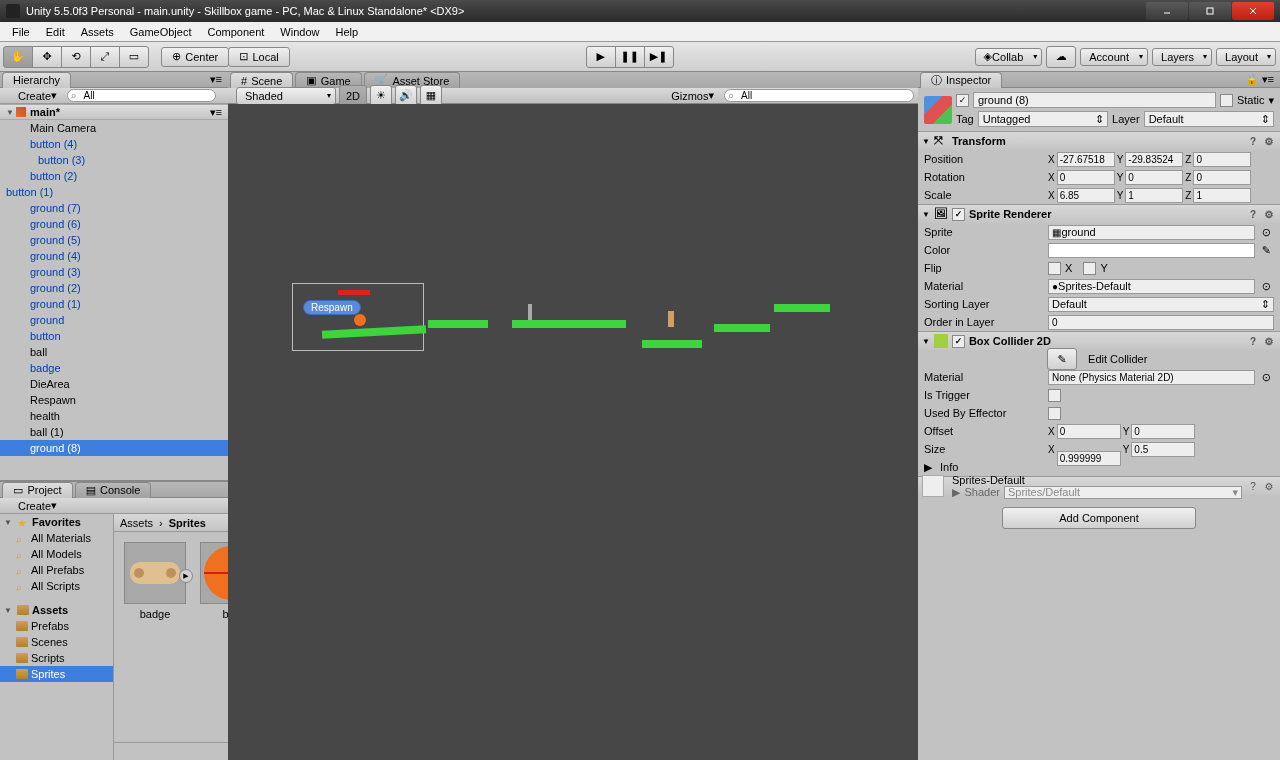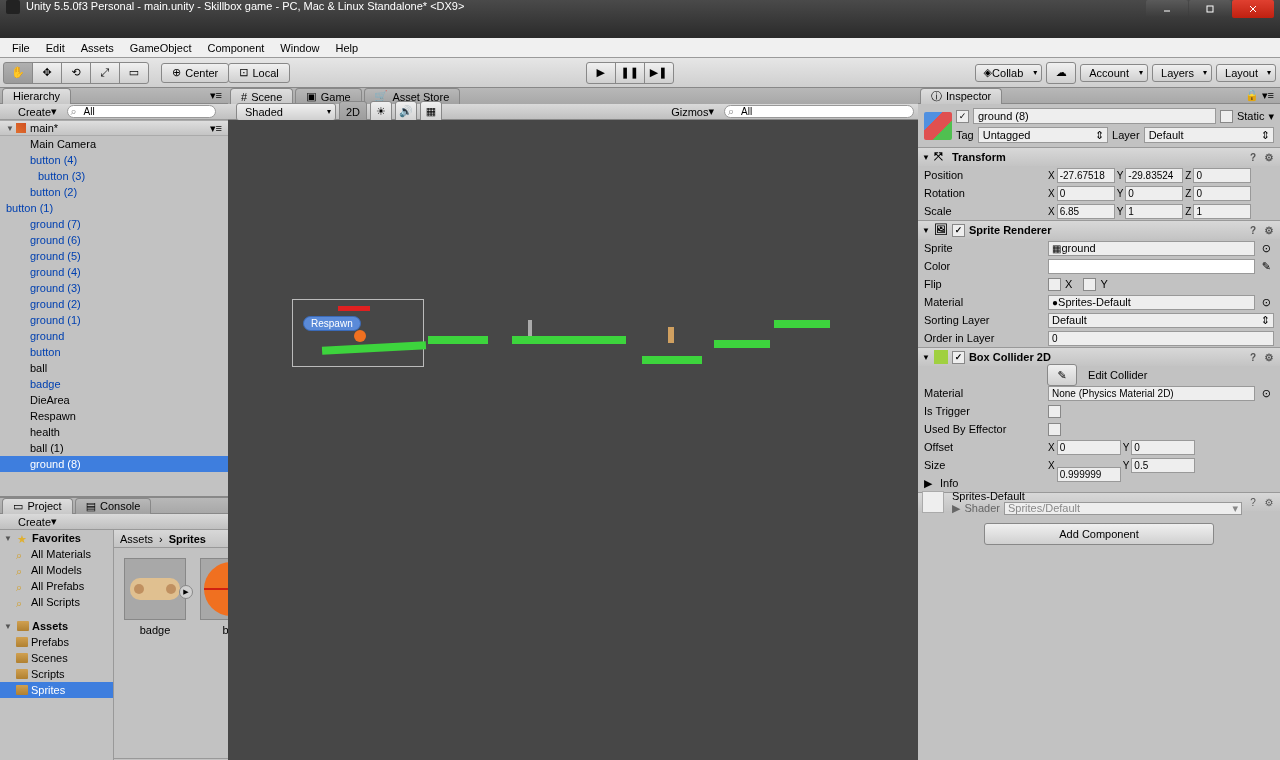--- a/index.html
+++ b/index.html
@@ -1,19 +1,19 @@
 <!DOCTYPE html>
 <html><head>
 <meta charset="utf-8">
 <style>
 * { margin: 0; padding: 0; box-sizing: border-box; font-family: Arial, sans-serif; font-size: 11px; }
 body { background: #c2c2c2; width: 1280px; height: 760px; overflow: hidden; user-select: none; }
 
 
-.titlebar { height: 38px; background: linear-gradient(#4a4a4a, #2a2a2a); color: #fff; display: flex; padding: 0 6px; }
+.titlebar { height: 22px; background: linear-gradient(#4a4a4a, #2a2a2a); color: #fff; display: flex; align-items: center; padding: 0 6px; }
 .titlebar .icon { width: 14px; height: 14px; background: #222; border-radius: 2px; margin-right: 6px; }
 .titlebar .title { flex: 1; font-size: 11px; }
 .titlebar .winbtn { width: 42px; height: 18px; display: flex; align-items: center; justify-content: center; background: linear-gradient(#5a5a5a,#3a3a3a); margin-left: 1px; border-radius: 2px; }
 .titlebar .winbtn.close { background: linear-gradient(#e04030,#c02010); }
 .titlebar .winbtn svg { width: 10px; height: 10px; }
 
 
 .menubar { height: 20px; background: #f0f0f0; border-bottom: 1px solid #9a9a9a; display: flex; align-items: center; padding: 0 4px; }
 .menubar span { padding: 2px 8px; cursor: default; }
 
@@ -47,21 +47,21 @@
 
 
 .hierarchy { flex: 1; background: #c2c2c2; overflow: auto; }
 .hrow { height: 16px; display: flex; align-items: center; padding-left: 4px; }
 .hrow .arr { width: 12px; text-align: center; color: #555; font-size: 8px; }
 .hrow .txt { color: #0040b0; padding-left: 2px; }
 .hrow .txt.black { color: #000; }
 .hrow.selected { background: #3e7ede; }
 .hrow.selected .txt { color: #fff; }
 .hrow.header { background: linear-gradient(#dedede,#c4c4c4); border-top: 1px solid #aaa; border-bottom: 1px solid #aaa; }
-.hrow.header .txt { color: #000; font-weight: normal; }
+.hrow.header .txt { color: #000; font-weight: bold; }
 .cube { width: 10px; height: 10px; background: linear-gradient(45deg,#e07030,#d05020); margin-right: 2px; }
 
 
 .scenetabs { height: 16px; background: linear-gradient(#b8b8b8,#a8a8a8); display: flex; align-items: center; }
 .sceneopts { height: 16px; background: linear-gradient(#dadada,#c0c0c0); border-bottom: 1px solid #888; display: flex; align-items: center; padding: 0 4px; gap: 4px; }
 .sceneview { flex: 1; background: #474747; position: relative; }
 .platform { position: absolute; background: #3dd43d; height: 8px; }
 .selrect { position: absolute; border: 1px solid #bbb; }
 .respawn-label { position: absolute; background: #5a8ad8; color: #fff; padding: 1px 7px; border-radius: 8px; font-size: 10px; border: 1px solid #3a6ab8; }
 
@@ -93,21 +93,21 @@
 .insval { flex: 1; height: 15px; background: #eee; border: 1px solid #999; padding: 0 3px; font-size: 10px; display: flex; align-items: center; }
 .component { border-top: 1px solid #999; }
 .comphdr { height: 18px; background: linear-gradient(#d8d8d8,#c4c4c4); display: flex; align-items: center; padding: 0 4px; gap: 4px; font-weight: bold; }
 .comphdr .arr { font-size: 8px; }
 .comphdr .cicon { width: 14px; height: 14px; }
 .gearbtns { margin-left: auto; display: flex; gap: 2px; }
 .gearbtn { width: 14px; height: 14px; display: flex; align-items: center; justify-content: center; font-size: 10px; color: #555; }
 .xyz { display: flex; align-items: center; gap: 2px; }
 .xyz span { font-size: 10px; }
 .xyz input { width: 58px; height: 15px; background: #eee; border: 1px solid #999; font-size: 10px; padding: 0 2px; }
-.addcomp { margin: 12px auto; width: 230px; height: 22px; background: linear-gradient(#f0f0f0,#d0d0d0); border: 1px solid #888; border-radius: 3px; display: flex; align-items: center; justify-content: center; }
+.addcomp { margin: 12px auto; width: 194px; height: 22px; background: linear-gradient(#f0f0f0,#d0d0d0); border: 1px solid #888; border-radius: 3px; display: flex; align-items: center; justify-content: center; }
 .colorswatch { flex: 1; height: 15px; background: #fff; border: 1px solid #999; }
 .chk { width: 13px; height: 13px; background: #eee; border: 1px solid #888; display: flex; align-items: center; justify-content: center; font-size: 9px; }
 .slider-track { position: relative; height: 14px; }
 .slider-thumb { position: absolute; width: 10px; height: 14px; background: #d0d0d0; border: 1px solid #888; border-radius: 2px; }
 </style>
 </head>
 <body>
 
 <div class="titlebar">
   <div class="icon"></div>

